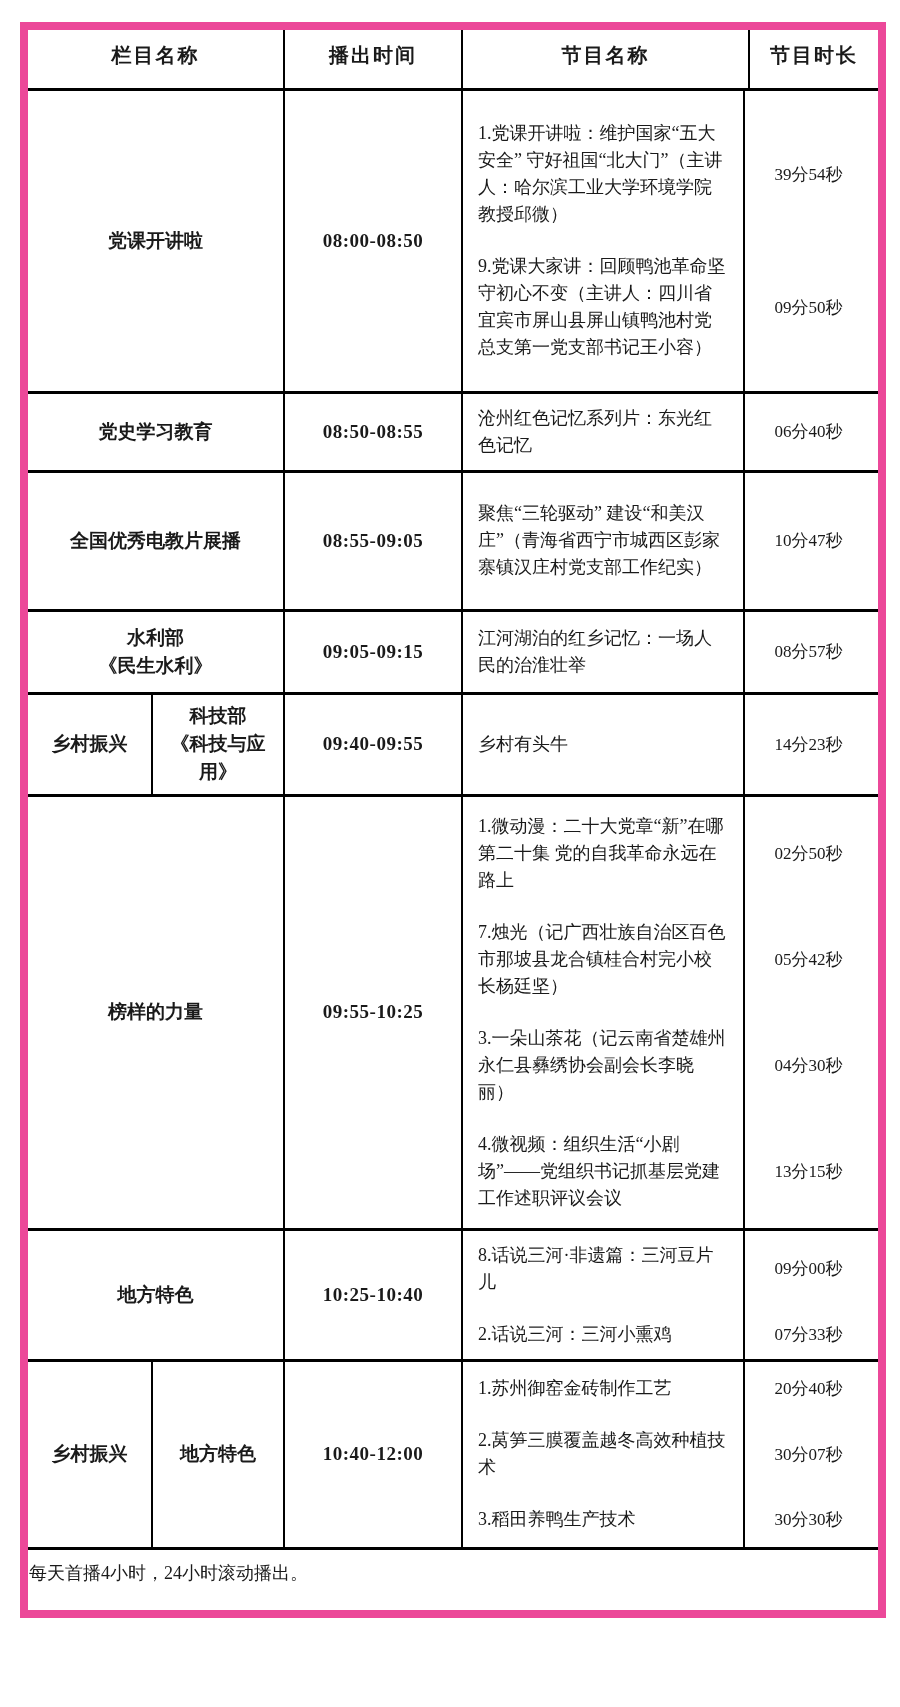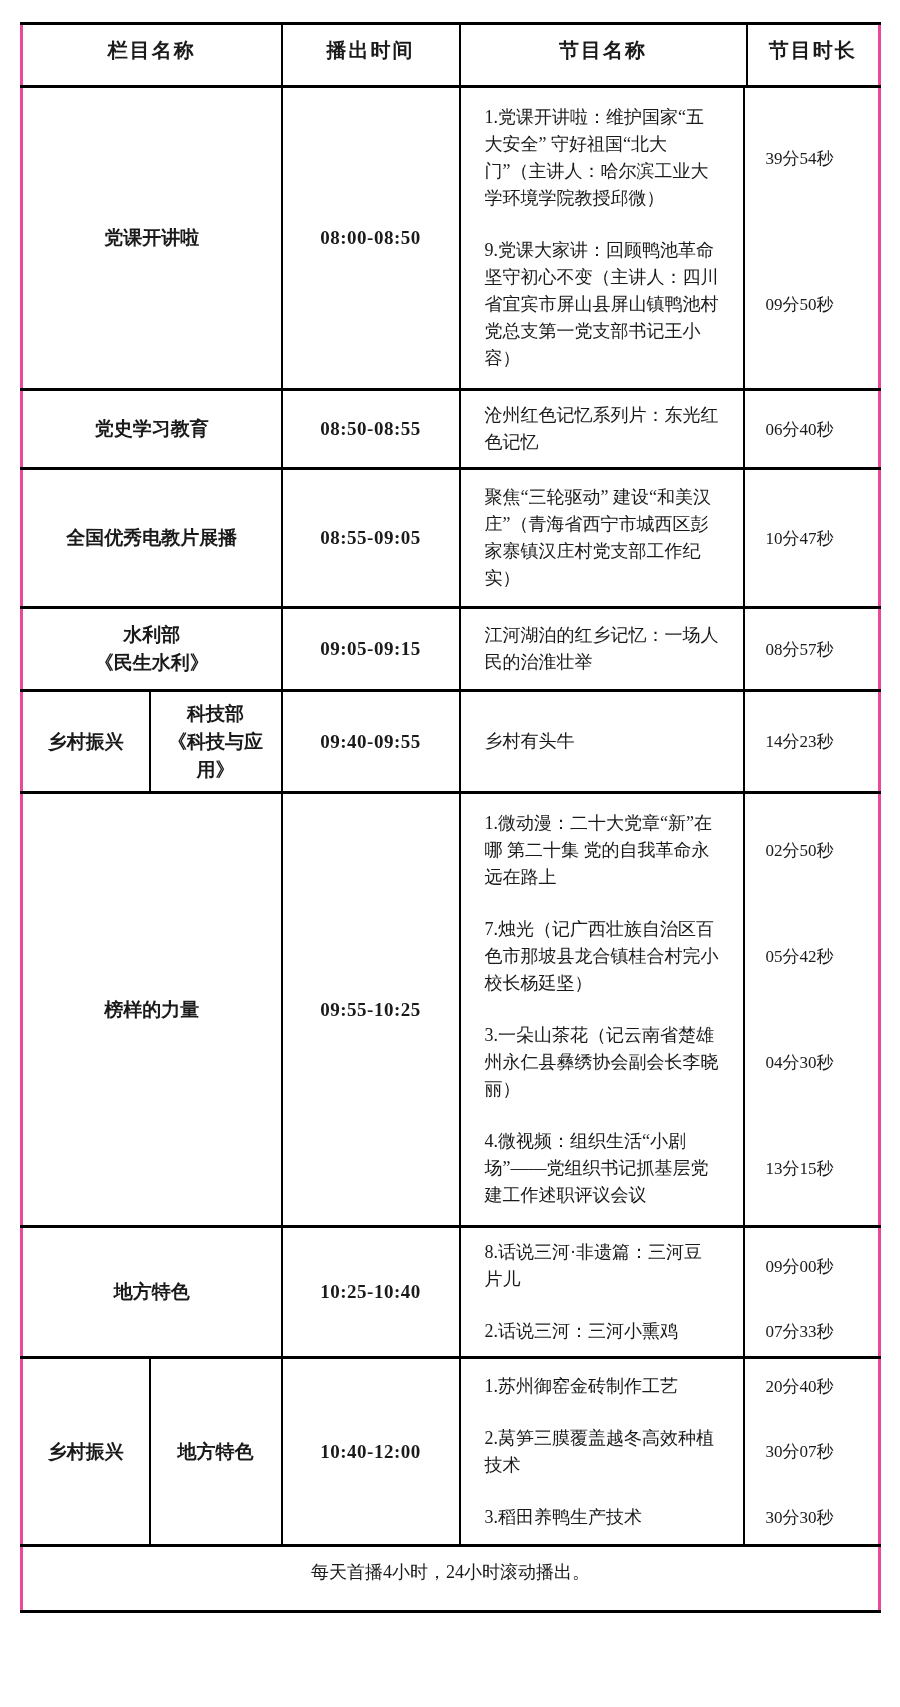--- a/index.html
+++ b/index.html
@@ -13,21 +13,21 @@
     width: 900px;
     height: 1707px;
     background: #ffffff;
     box-sizing: border-box;
     padding: 22px 20px 0 20px;
   }
   table.schedule {
     border-collapse: collapse;
     table-layout: fixed;
     width: 858px;
-    border: 3px solid #ec4899;
+    border: 8px solid #ec4899;
   }
   table.schedule th,
   table.schedule td {
     border: 2px solid #000;
     border-top-width: 3px;
     border-bottom-width: 3px;
     box-sizing: border-box;
     word-break: break-all;
   }
   thead tr { height: 63px; }
@@ -50,21 +50,21 @@
   td.time {
     font-size: 19px;
     font-weight: bold;
     text-align: center;
     vertical-align: middle;
     padding: 4px 12px;
     letter-spacing: 0.5px;
     font-family: "Liberation Serif", "DejaVu Serif", serif;
   }
   td.progcell {
-    padding: 8px 12px;
+    padding: 8px 3px;
     vertical-align: middle;
     
     background-image: linear-gradient(#000, #000);
     background-repeat: no-repeat;
     background-size: 2px 100%;
     background-position: right 133px top 0;
   }
   .prow { display: flex; align-items: stretch; }
   .prow + .prow { margin-top: 25px; }
   .pname {
@@ -78,21 +78,21 @@
     flex: 0 0 133px;
     width: 133px;
     display: flex;
     align-items: center;
     justify-content: center;
     font-size: 17px;
     text-align: center;
   }
   tfoot td {
     height: 66px;
-    text-align: center;
+    text-align: left;
     vertical-align: middle;
     font-size: 18px;
     padding-bottom: 14px;
   }
 </style>
 </head>
 <body>
 
 <div class="page">
   <table class="schedule">

